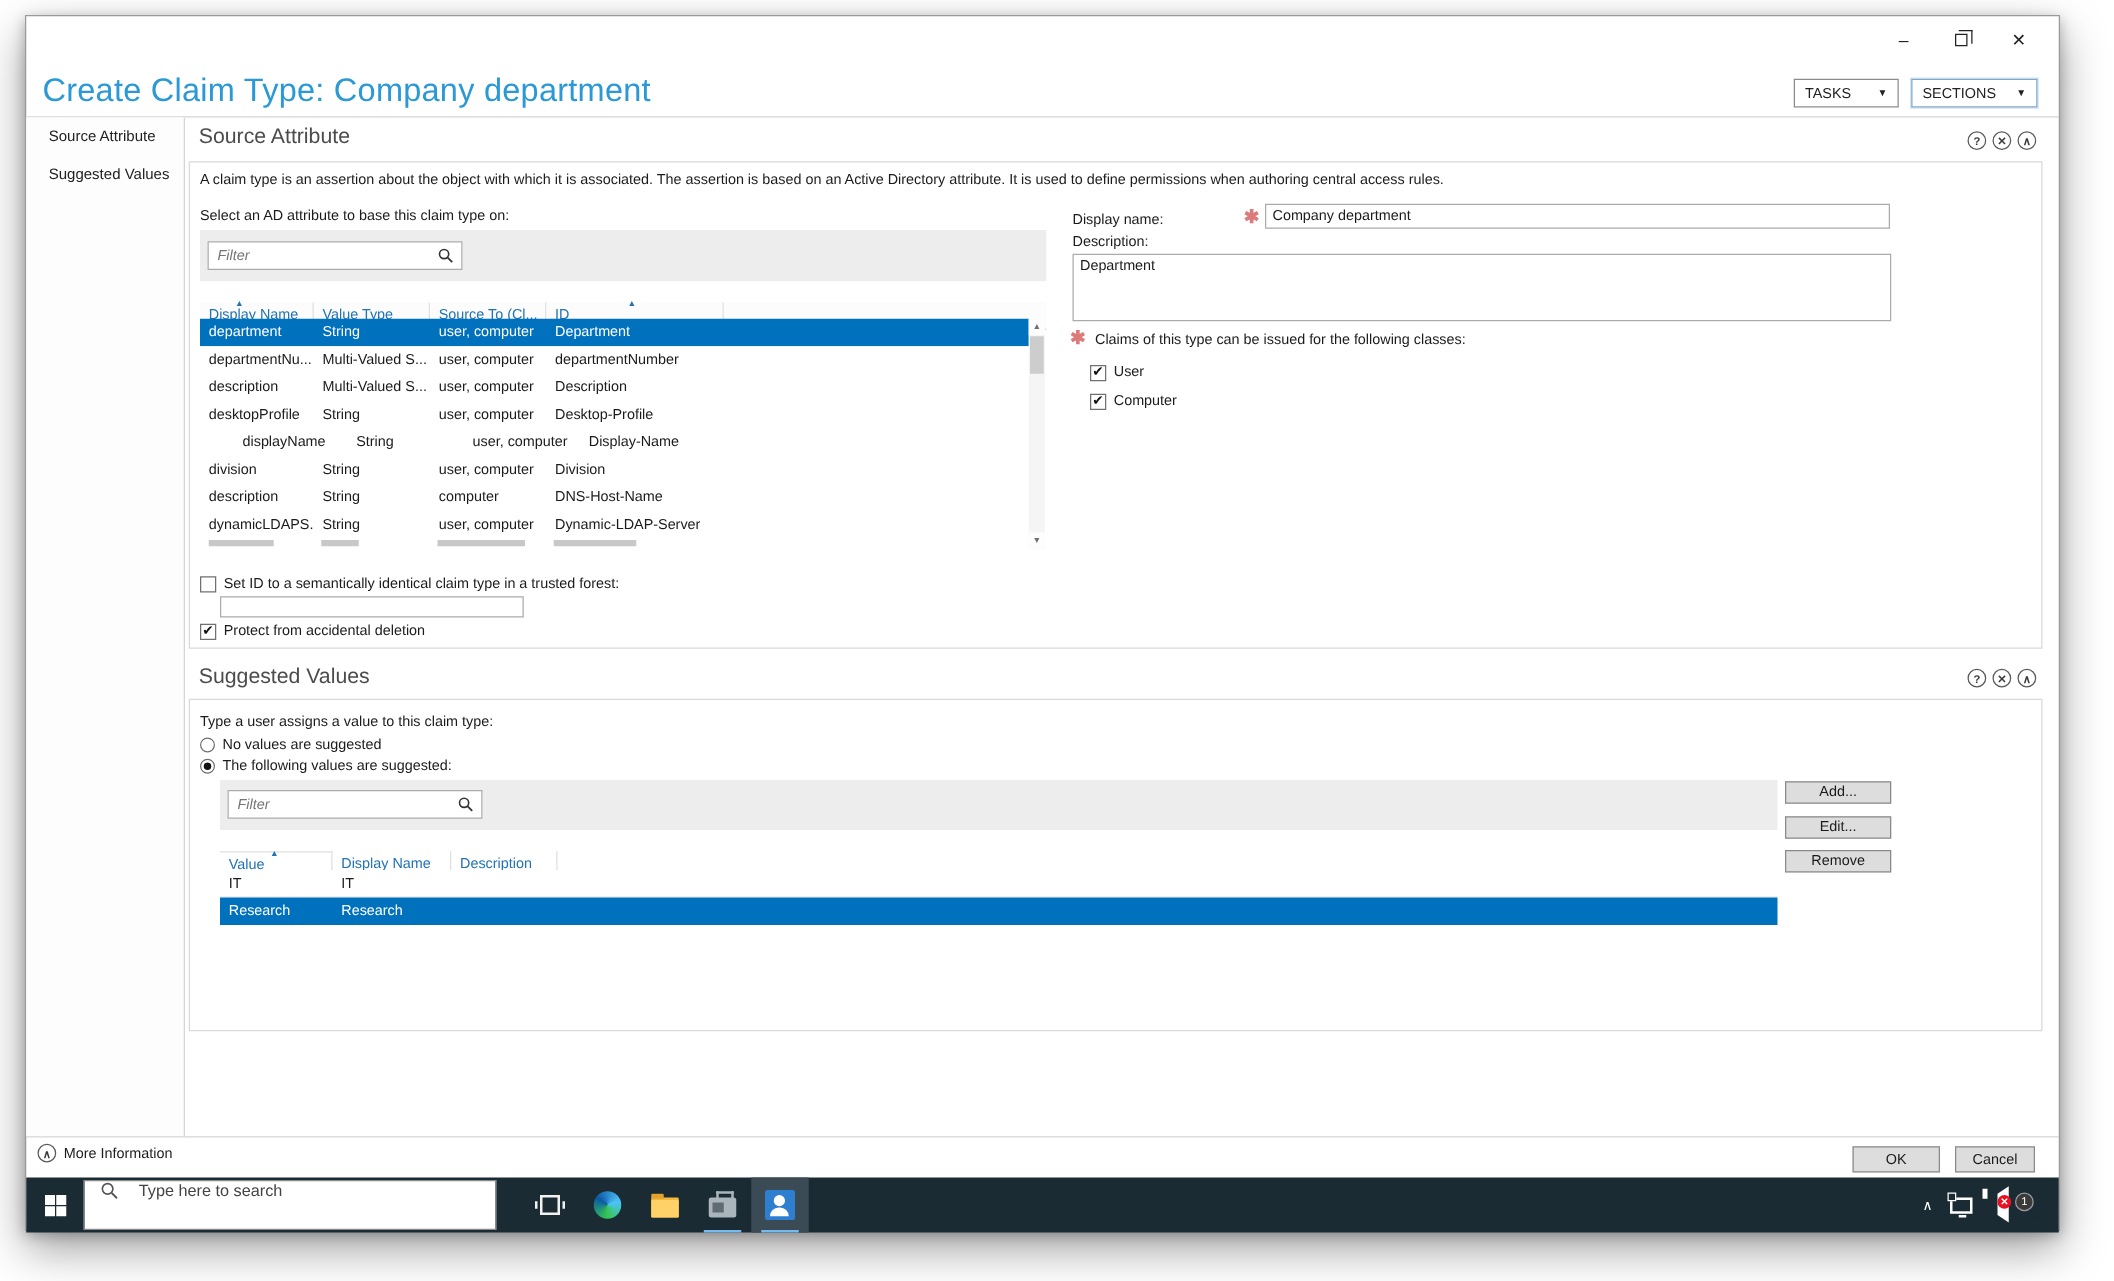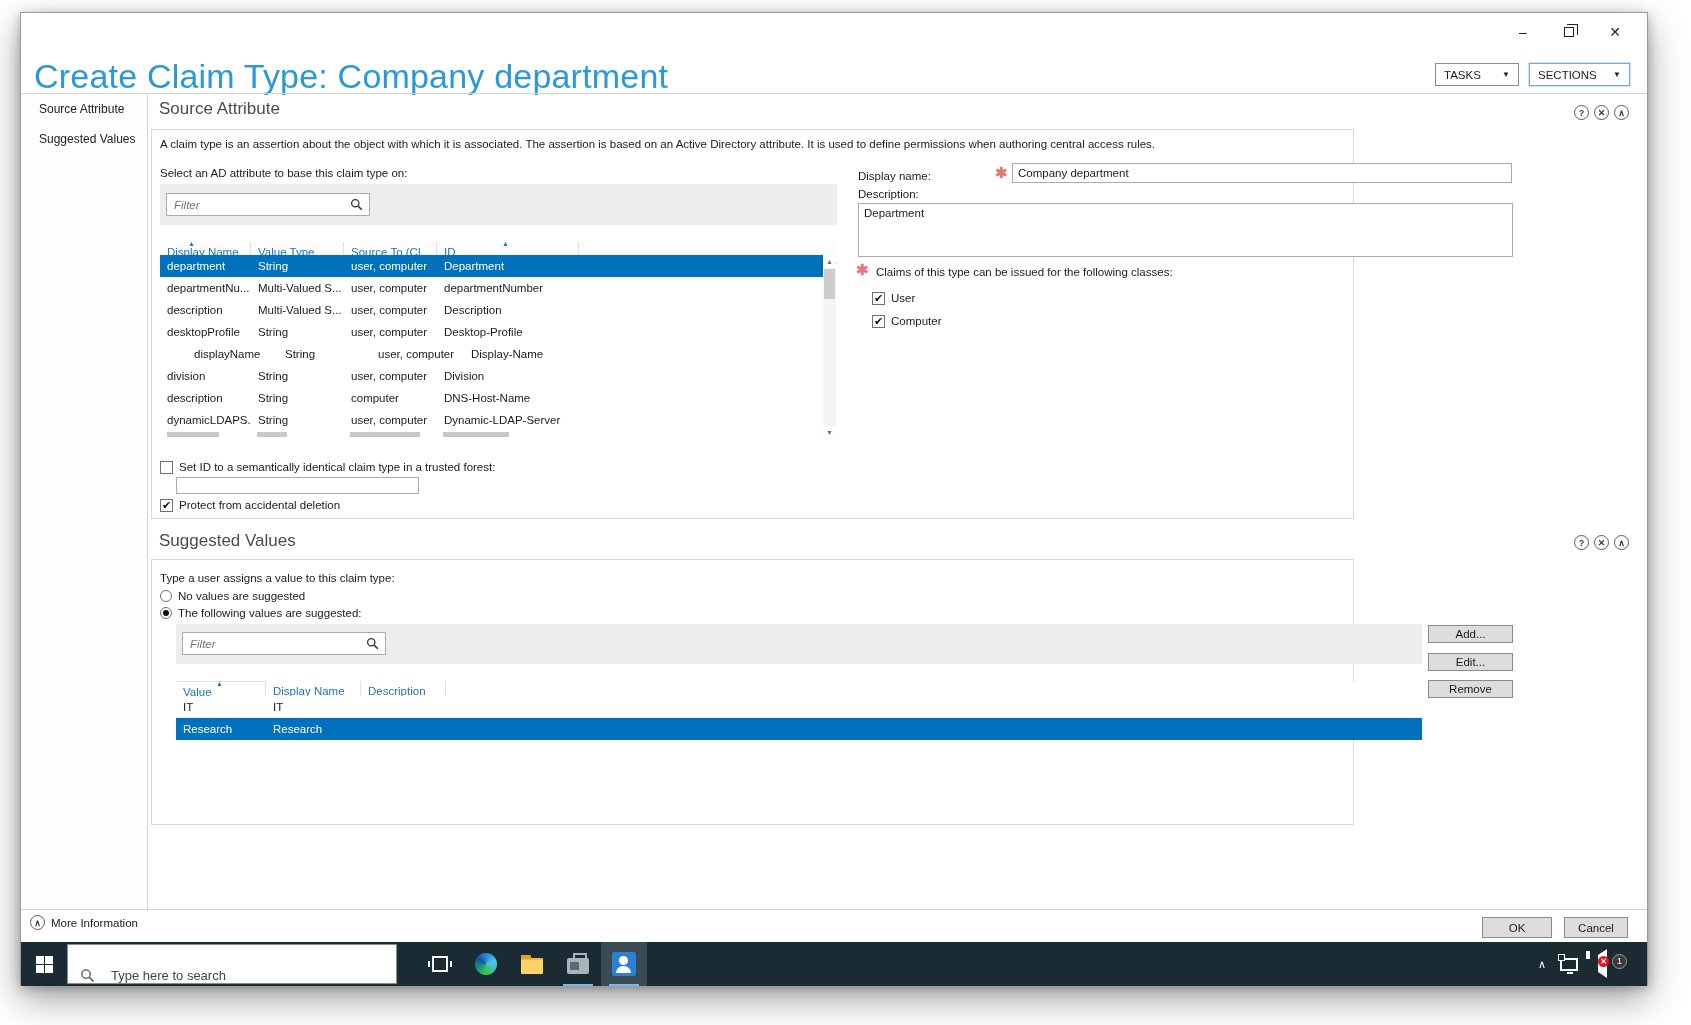--- a/index.html
+++ b/index.html
@@ -7,41 +7,41 @@
 
   .screenshot { position:absolute; left:20px; top:12px; width:1628px; height:973px;
     border:1px solid #9a9a9a; box-shadow:0 14px 34px rgba(0,0,0,.38), 0 3px 10px rgba(0,0,0,.25); background:#fff; }
 
   
   .win-controls { position:absolute; top:8px; right:18px; display:flex; gap:18px; }
   .win-btn { width:28px; height:22px; display:flex; align-items:center; justify-content:center; font-size:14px; color:#222; cursor:default; }
   .restore-glyph { position:relative; width:10px; height:10px; border:1px solid #222; background:#fff; }
   .restore-glyph::before { content:""; position:absolute; left:2px; top:-4px; width:10px; height:10px; border:1px solid #222; border-left:none; border-bottom:none; }
 
-  .page-title { position:absolute; left:13px; top:44px; font-size:34px; font-weight:300; color:#2b99d6; letter-spacing:.2px; }
+  .page-title { position:absolute; left:13px; top:44px; font-size:26px; font-weight:300; color:#2b99d6; letter-spacing:.2px; }
 
   .hdr-btn { position:absolute; top:50px; height:23px; background:#fff; border:1px solid #8c8c8c; font-size:11.5px; color:#222;
     display:flex; align-items:center; justify-content:space-between; padding:0 8px; cursor:default; }
   .hdr-btn .dd { font-size:8px; color:#222; margin-left:10px; }
   .btn-tasks { left:1414px; width:84px; }
   .btn-sections { left:1508px; width:101px; border:1px solid #7ea8c9; box-shadow:0 0 0 1px #cfe3f3; }
 
   .header-divider { position:absolute; left:0; top:80px; width:100%; border-top:1px solid #d5d5d5; }
 
   
   .sidebar { position:absolute; left:0; top:81px; width:127px; height:815px; border-right:1px solid #d5d5d5; background:#fdfdfd; }
   .side-item { padding:8px 0 8px 18px; font-size:12px; color:#222; cursor:default; }
 
   
   .section-head { position:absolute; font-size:17px; font-weight:300; color:#4c4c4c; }
   .sec-icons { position:absolute; display:flex; gap:5px; }
   .circ { width:15px; height:15px; border:1px solid #5a5a5a; border-radius:50%; font-size:9px; font-weight:bold; color:#3a3a3a;
     display:flex; align-items:center; justify-content:center; background:#fff; }
 
-  .sec-box { position:absolute; left:130px; width:1203px; border:1px solid #d9d9d9; background:#fff; }
+  .sec-box { position:absolute; left:130px; width:1483px; border:1px solid #d9d9d9; background:#fff; }
   .txt { position:absolute; font-size:11.5px; color:#1b1b1b; white-space:nowrap; }
 
   .panel { position:absolute; background:#ededed; }
   .filter-wrap { position:absolute; width:204px; height:23px; background:#fff; border:1px solid #ababab; display:flex; align-items:center; }
   .filter-input { flex:1; border:none; outline:none; font-style:italic; font-size:11.5px; color:#6d6d6d; padding:0 4px 0 7px; background:transparent; font-family:"Liberation Sans",sans-serif; }
   .mag { width:13px; height:13px; margin-right:6px; flex:none; }
 
   .thead { position:absolute; display:flex; background:#fcfcfc; border-bottom:1px solid #d0d0d0; height:22px;margin-top:17px; }
   .th { position:relative; font-size:11.5px; color:#2173b4; padding:4px 0 0 7px; border-right:1px solid #e0e0e0; height:22px; }
   .sort { position:absolute; top:-2px; font-size:7px; color:#2173b4; }
@@ -70,21 +70,21 @@
 
   
   .footer-divider { position:absolute; left:0; top:896px; width:100%; border-top:1px solid #d5d5d5; }
   .more-info { position:absolute; left:9px; top:902px; display:flex; align-items:center; gap:6px; font-size:11.5px; color:#1b1b1b; }
 
   
   .taskbar { position:absolute; left:0; top:929px; width:100%; height:44px; background:#1b2b34; display:flex; align-items:stretch; }
   .tb-start { width:46px; display:flex; align-items:center; justify-content:center; }
   .winlogo { width:17px; height:17px; display:grid; grid-template-columns:8px 8px; grid-template-rows:8px 8px; gap:1px; }
   .winlogo i { background:#fff; }
-  .tb-search { margin:2px 0; width:330px; background:#fff; border:1px solid #8a8a8a; display:flex; align-items:flex-end; gap:10px; padding-left:12px; }
+  .tb-search { margin:2px 0; width:330px; background:#fff; border:1px solid #8a8a8a; display:flex; align-items:flex-start; gap:10px; padding-left:12px; }
   .tb-search span { font-size:13px; color:#444; }
   .tb-icons { display:flex; margin-left:20px; }
   .tb-tile { width:46px; display:flex; align-items:center; justify-content:center; position:relative; }
   .tb-tile.running::after { content:""; position:absolute; left:8px; right:8px; bottom:0; height:2px; background:#76b9ed; }
   .tb-tile.active { background:#3a4b55; }
   .taskview { width:16px; height:16px; border:2px solid #f2f2f2; position:relative; }
   .taskview::before, .taskview::after { content:""; position:absolute; top:3px; width:2px; height:6px; background:#f2f2f2; }
   .taskview::before { left:-6px; } .taskview::after { right:-6px; }
   .edge { width:22px; height:22px; border-radius:50%; background:conic-gradient(from 180deg, #36c752, #0c59a4 35%, #4cc3fa 70%, #36c752); }
   .folder { position:relative; width:22px; height:16px; background:#f5b93c; border-radius:1px; margin-top:4px; }

